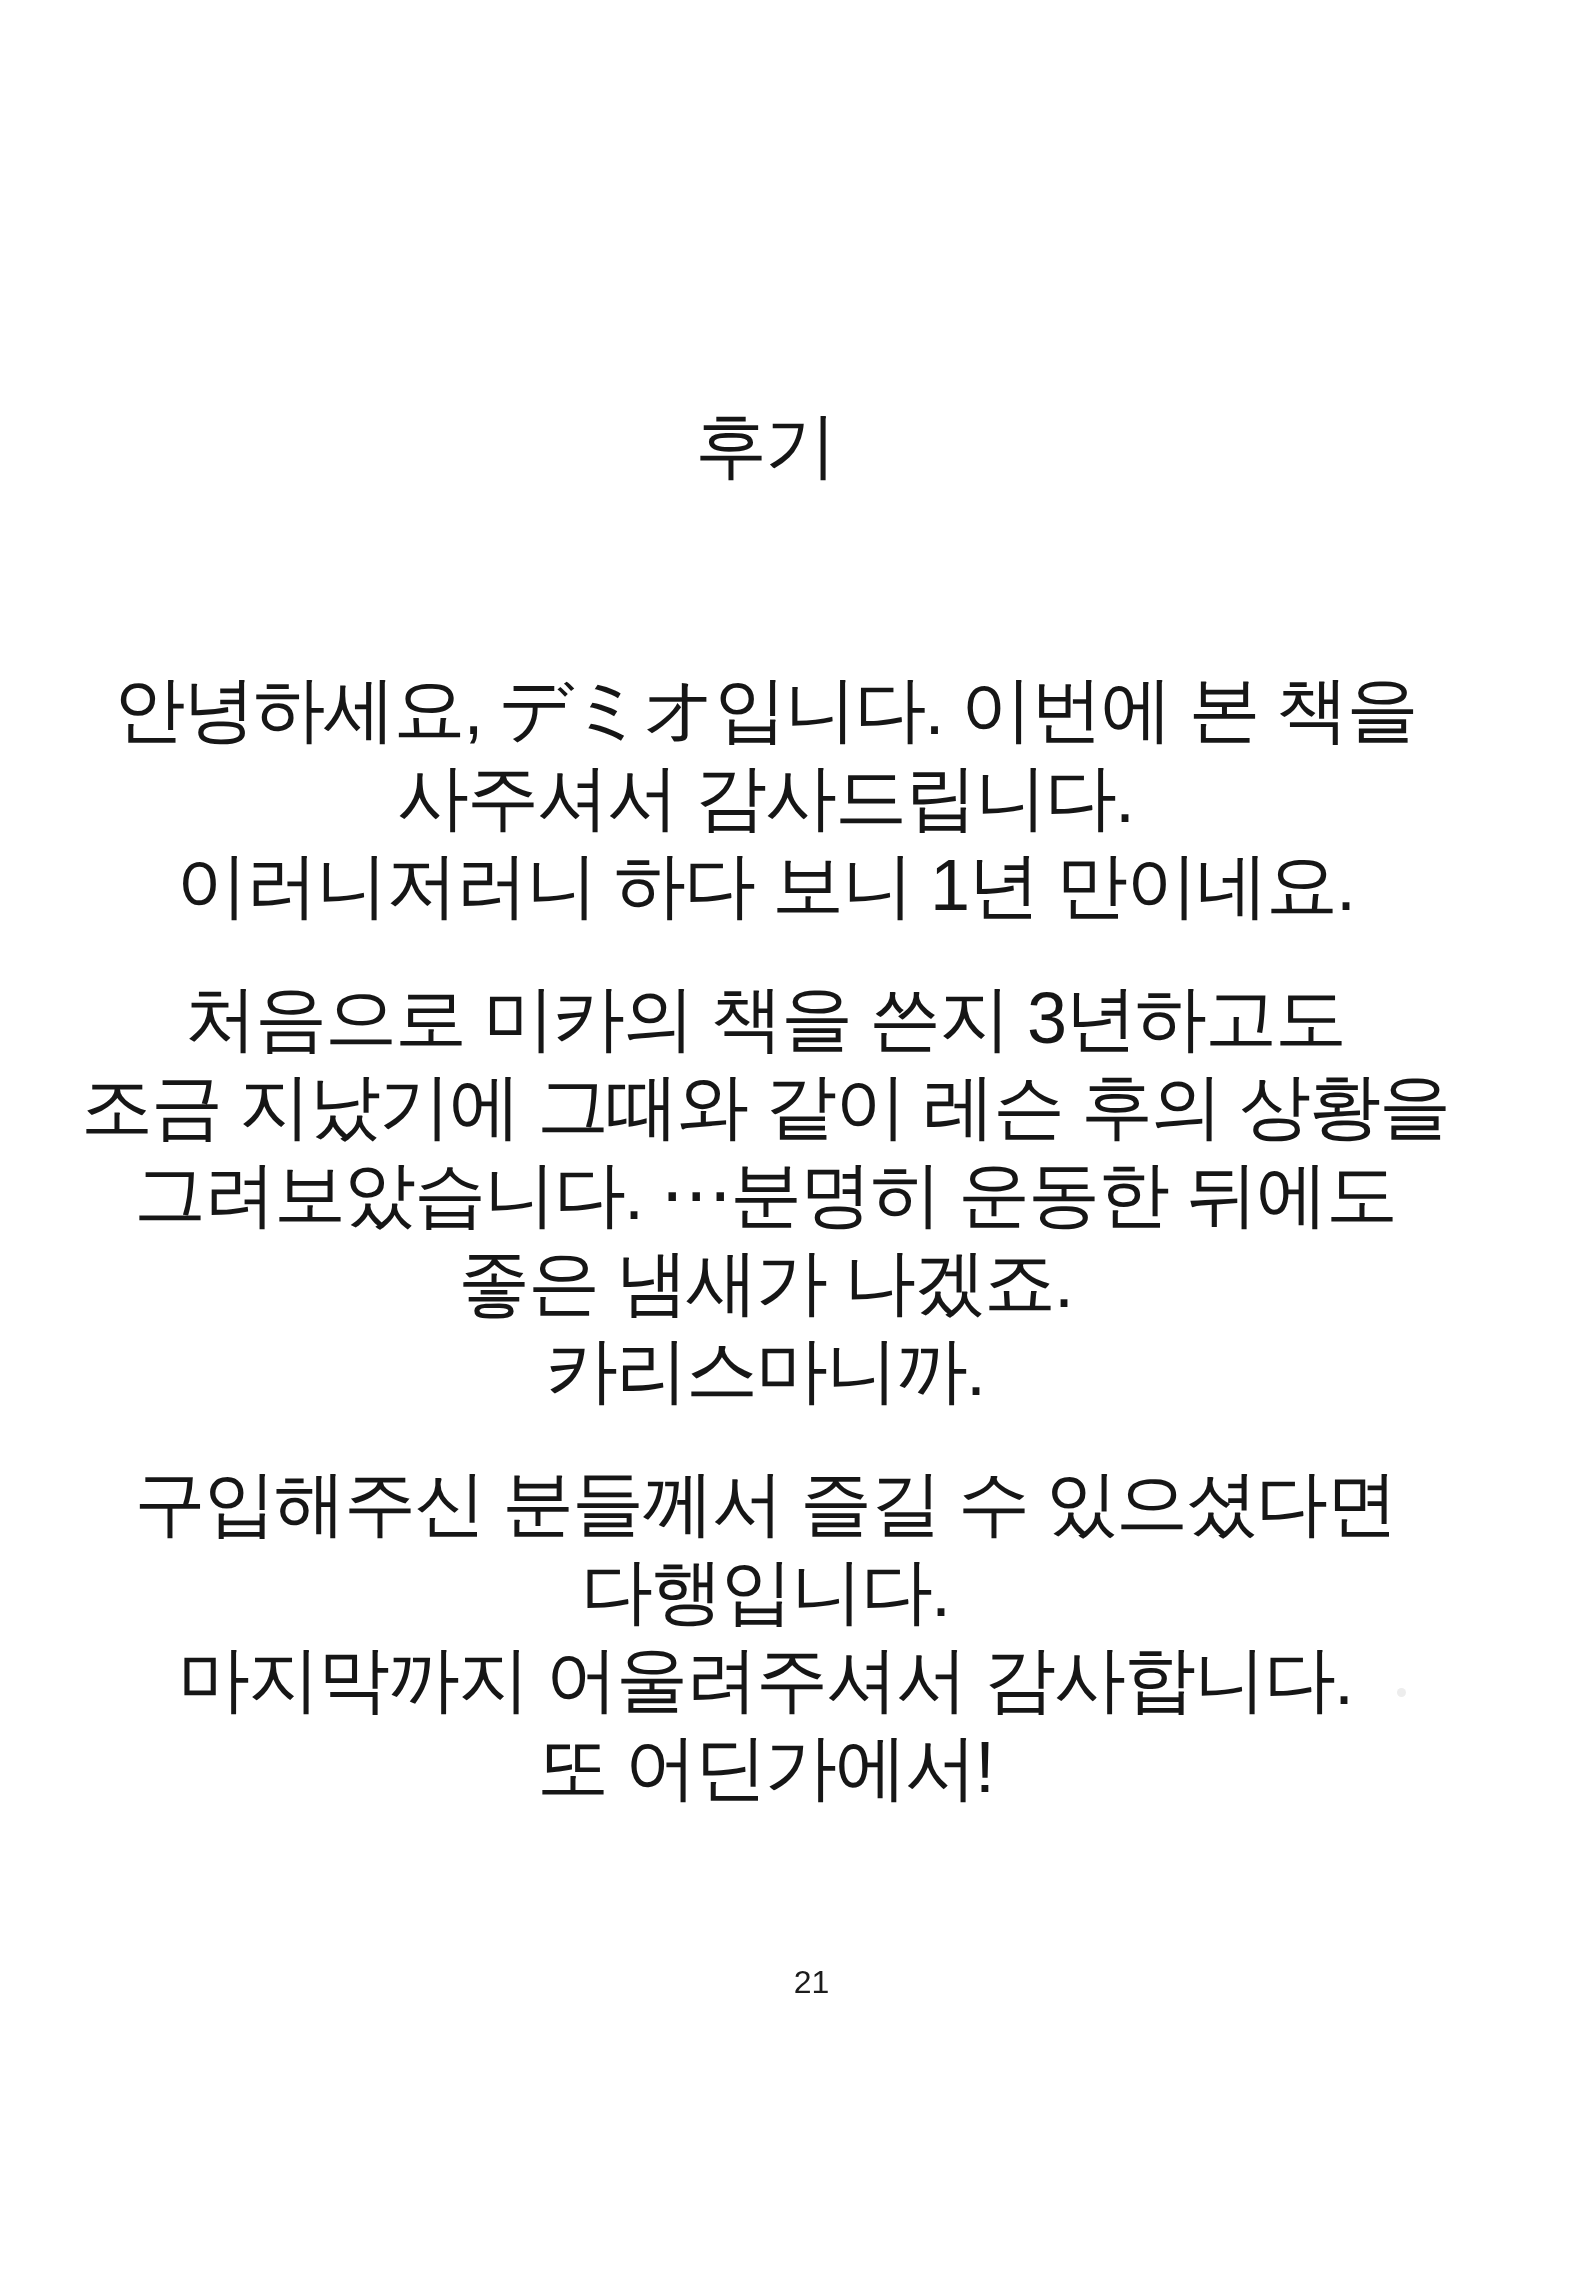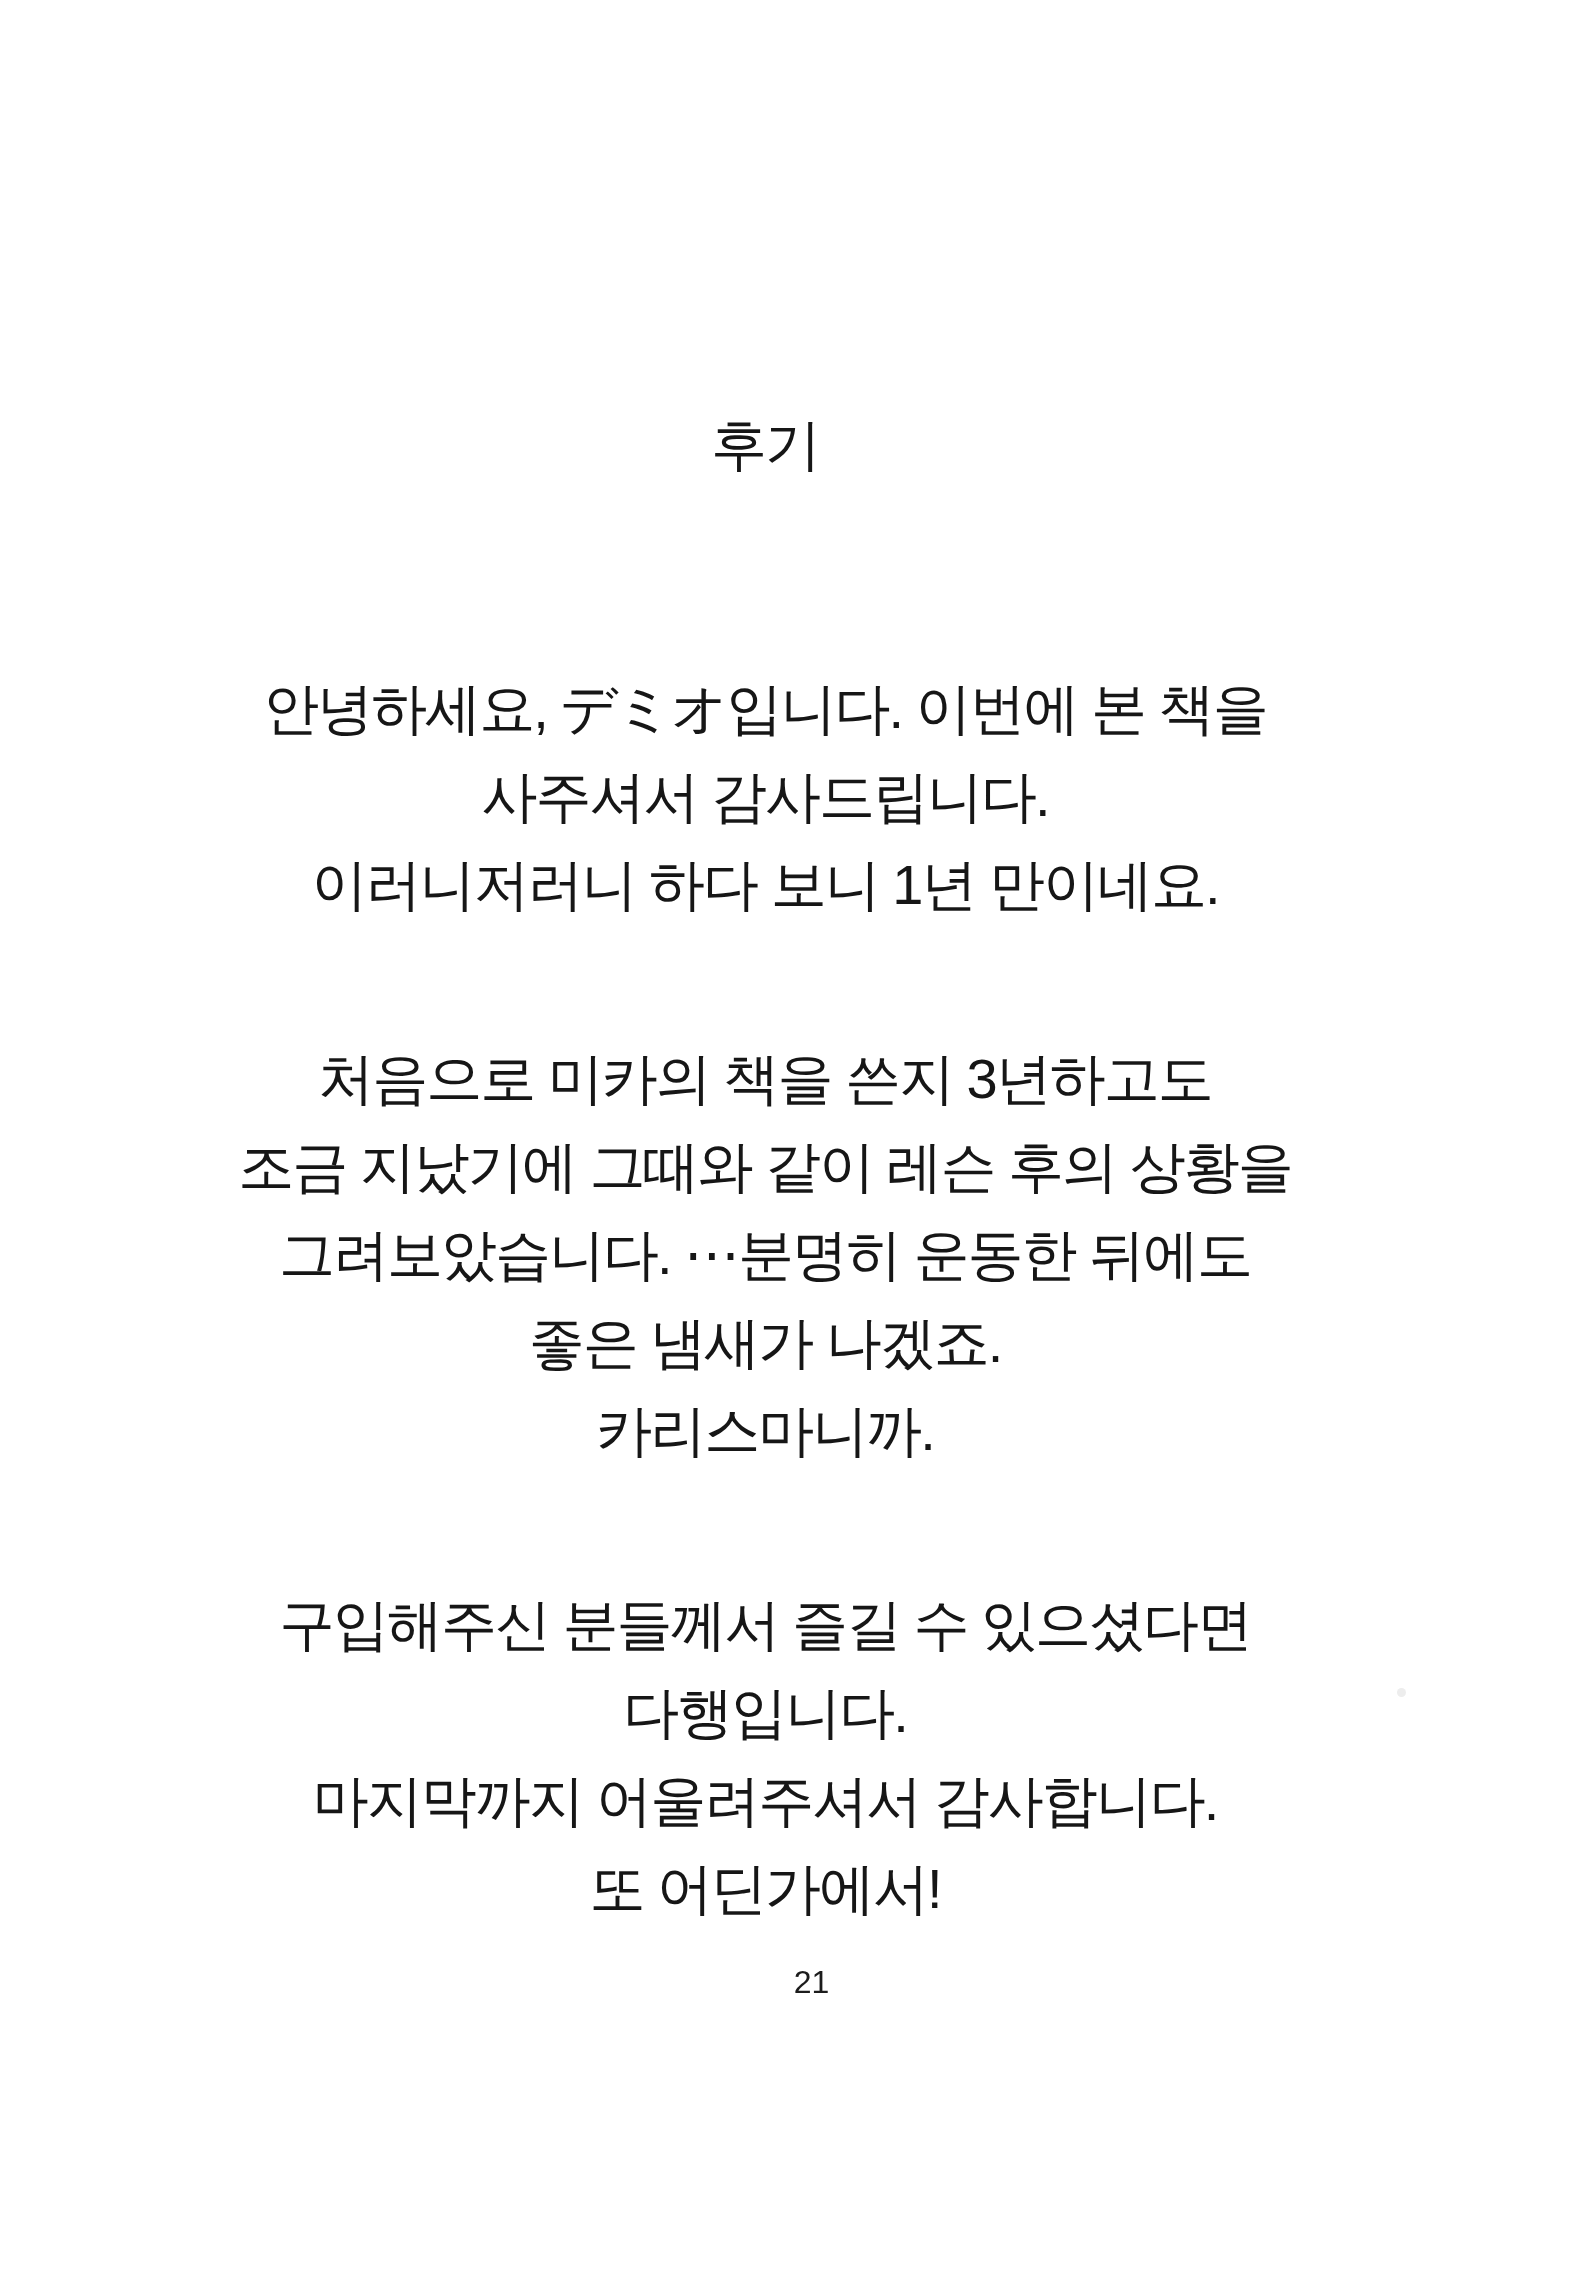--- a/index.html
+++ b/index.html
@@ -16,34 +16,34 @@
     font-family: "Liberation Sans", "DejaVu Sans", sans-serif;
     color: #161616;
   }
   
   .text-block {
     position: absolute;
     top: 225px;
     left: 0;
     right: 62px;
     text-align: center;
-    font-size: 56px;
+    font-size: 72px;
     line-height: 88px;
     font-weight: 500;
     letter-spacing: -2px;
     white-space: pre-wrap;
   }
   .title-line {
     margin: 0;
   }
   .paragraph {
     margin: 0;
   }
   .paragraph + .paragraph {
-    margin-top: 106px;
+    margin-top: 45px;
   }
   .line {
     margin: 0;
   }
   .page-number {
     position: absolute;
     top: 1962px;
     left: 0;
     right: 0;
     padding-left: 31px; 

